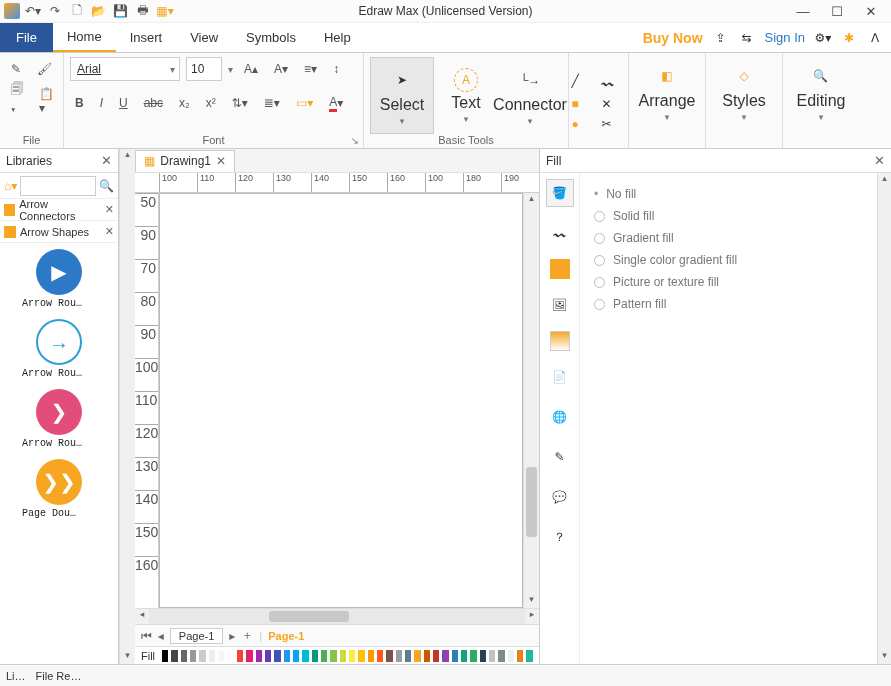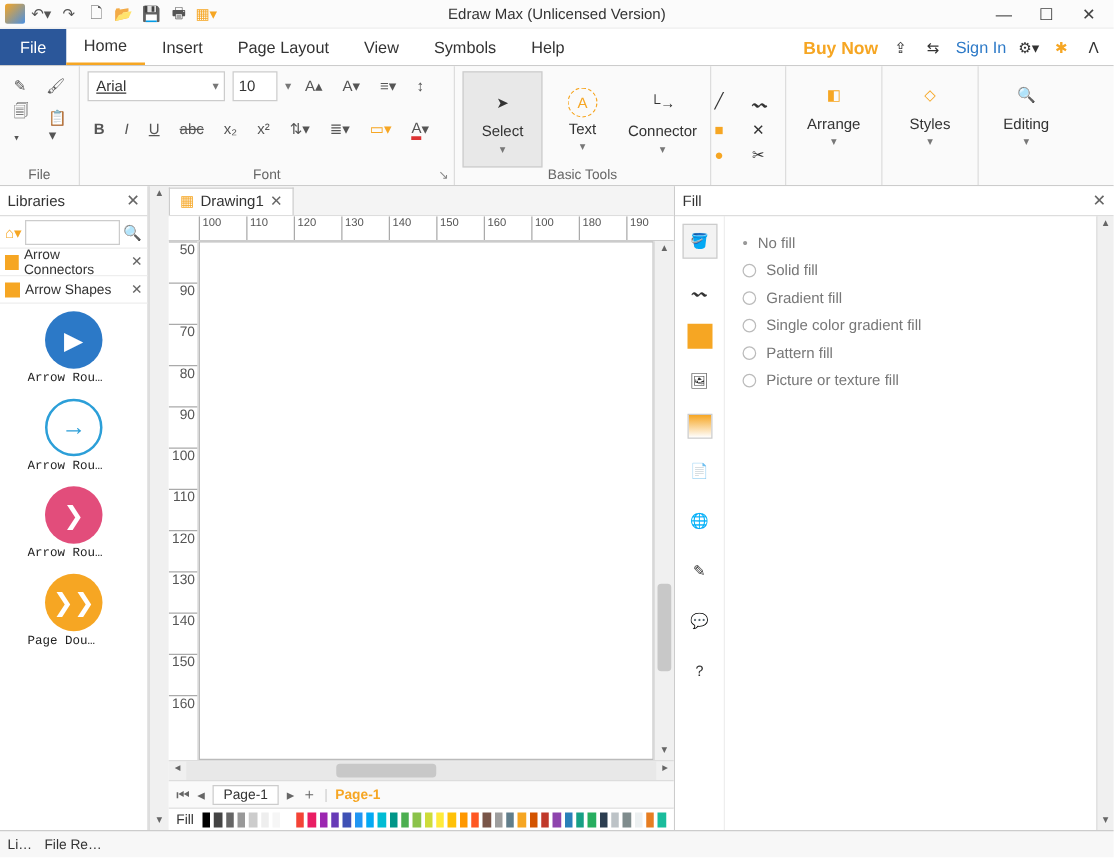--- a/index.html
+++ b/index.html
@@ -22,21 +22,21 @@
 .ribbon { height: 96px; background: #fafafa; border-bottom: 1px solid #ccc; display: flex; align-items: stretch; }
 .ribbon-group { border-right: 1px solid #ddd; display: flex; flex-direction: column; padding: 4px 6px 0; position: relative; }
 .ribbon-group-label { font-size: 11px; color: #666; text-align: center; padding-bottom: 2px; margin-top: auto; }
 .ribbon-row { display: flex; align-items: center; gap: 6px; }
 .rb-btn { height: 24px; padding: 0 4px; display: inline-flex; align-items: center; justify-content: center; color: #555; cursor: pointer; border: 1px solid transparent; }
 .font-select { height: 24px; width: 110px; border: 1px solid #ccc; background: #fff; font-size: 12px; padding: 0 18px 0 6px; position: relative; display: flex; align-items: center; text-decoration: underline; }
 .size-select { height: 24px; width: 36px; border: 1px solid #ccc; background: #fff; font-size: 12px; padding: 0 4px; display: flex; align-items: center; }
 .dropdown-arrow::after { content: "▾"; position: absolute; right: 4px; color: #777; font-size: 10px; }
 .big-tool { width: 64px; display: flex; flex-direction: column; align-items: center; justify-content: center; gap: 2px; padding: 4px 2px; cursor: pointer; border: 1px solid transparent; }
 .big-tool.active { background: #e8e8e8; border-color: #ccc; }
-.big-tool-lbl { font-size: 12px; color: #333; }
+.big-tool-lbl { font-size: 16px; color: #333; }
 .tool-ico { width: 28px; height: 28px; display: inline-flex; align-items: center; justify-content: center; }
 .workspace { flex: 1; display: flex; min-height: 0; }
 .lib-panel { width: 119px; border-right: 1px solid #ccc; display: flex; flex-direction: column; background: #fff; }
 .panel-header { height: 24px; display: flex; align-items: center; padding: 0 6px; border-bottom: 1px solid #ddd; font-size: 12px; color: #333; position: relative; }
 .panel-header .close-x { margin-left: auto; font-size: 13px; color: #666; cursor: pointer; }
 .lib-searchrow { height: 26px; display: flex; align-items: center; gap: 3px; padding: 0 4px; border-bottom: 1px solid #eee; }
 .lib-searchrow input { flex: 1; height: 20px; border: 1px solid #ccc; font-size: 11px; padding: 0 3px; width: 60px; }
 .lib-cat { height: 22px; display: flex; align-items: center; gap: 4px; padding: 0 4px; border-bottom: 1px solid #eee; font-size: 11px; cursor: pointer; }
 .lib-cat .sq { width: 12px; height: 12px; background: #f6a623; }
 .lib-cat .cx { margin-left: auto; color: #666; }
@@ -46,21 +46,21 @@
 .shape-lbl { font-size: 10px; color: #222; font-family: "Courier New", monospace; white-space: nowrap; overflow: hidden; text-overflow: ellipsis; width: 74px; text-align: left; }
 .canvas-area { flex: 1; display: flex; flex-direction: column; min-width: 0; border-right: 1px solid #ccc; }
 .tabstrip { height: 24px; display: flex; align-items: center; background: #f4f4f4; border-bottom: 1px solid #ddd; }
 .doc-tab { height: 22px; display: flex; align-items: center; gap: 5px; padding: 0 8px; background: #fff; border: 1px solid #ccc; border-bottom: none; font-size: 12px; }
 .doc-tab .tx { color: #666; cursor: pointer; }
 .vscroll-stub { width: 16px; background: #f0f0f0; border-left: 1px solid #ddd; display: flex; flex-direction: column; }
 .vscroll-stub .up, .vscroll-stub .dn { height: 14px; text-align: center; font-size: 9px; color: #666; }
 .ruler-top { height: 20px; background: #fff; border-bottom: 1px solid #ccc; display: flex; font-size: 9px; color: #555; overflow: hidden; padding-left: 24px; }
 .ruler-top div { width: 41px; border-left: 1px solid #aaa; padding-left: 2px; }
 .inner-canvas-row { flex: 1; display: flex; min-height: 0; }
-.ruler-left { width: 24px; background: #fff; border-right: 1px solid #ccc; font-size: 11px; color: #555; overflow: hidden; }
+.ruler-left { width: 24px; background: #fff; border-right: 1px solid #ccc; font-size: 14px; color: #555; overflow: hidden; }
 .ruler-left div { height: 33px; border-top: 1px solid #aaa; text-align: right; padding-right: 2px; }
 .paper { flex: 1; background: #fff; border: 1px solid #bbb; margin: 0; overflow: hidden; }
 .hscroll-row { height: 16px; display: flex; background: #f0f0f0; border-top: 1px solid #ddd; }
 .hscroll-row .lt, .hscroll-row .rt { width: 14px; text-align: center; font-size: 9px; color: #666; }
 .hscroll-row .track { flex: 1; background: #e8e8e8; position: relative; }
 .hscroll-row .thumb { position: absolute; left: 120px; width: 80px; top: 2px; bottom: 2px; background: #c8c8c8; border-radius: 3px; }
 .page-row { height: 22px; display: flex; align-items: center; border-top: 1px solid #ddd; background: #fafafa; font-size: 11px; gap: 6px; padding: 0 6px; }
 .page-row .chev { color: #666; cursor: pointer; font-size: 12px; }
 .page-tab { background: #fff; border: 1px solid #ccc; padding: 1px 8px; }
 .page-label { color: #f6a623; font-weight: bold; }
@@ -97,21 +97,20 @@
     <span class="win-btn">—</span>
     <span class="win-btn">☐</span>
     <span class="win-btn">✕</span>
   </div>
 </div>
 
 <div class="menubar">
   <div class="menu-file">File</div>
   <div class="menu-tab active">Home</div>
   <div class="menu-tab">Insert</div>
-  <div class="menu-tab">Page Layout</div>
   <div class="menu-tab">View</div>
   <div class="menu-tab">Symbols</div>
   <div class="menu-tab">Help</div>
   <div class="menubar-right">
     <span class="buy-now">Buy Now</span>
     <span class="icon-sm">⇪</span>
     <span class="icon-sm">⇆</span>
     <span class="sign-in">Sign In</span>
     <span class="icon-sm">⚙▾</span>
     <span class="icon-sm" style="color:#f6a623">✱</span>
@@ -399,25 +398,25 @@
           <div class="fill-opt">
             <span class="radio-dot"></span>
             <span>Gradient fill</span>
           </div>
           <div class="fill-opt">
             <span class="radio-dot"></span>
             <span>Single color gradient fill</span>
           </div>
           <div class="fill-opt">
             <span class="radio-dot"></span>
+            <span>Picture or texture fill</span>
+          </div>
+          <div class="fill-opt">
+            <span class="radio-dot"></span>
             <span>Pattern fill</span>
-          </div>
-          <div class="fill-opt">
-            <span class="radio-dot"></span>
-            <span>Picture or texture fill</span>
           </div>
         </div>
       <div class="vscroll-stub" style="width:14px">
           <div class="up">▴</div>
           <div style="flex:1"></div>
           <div class="dn">▾</div>
         </div>
     </div>
   </div>
 </div>

